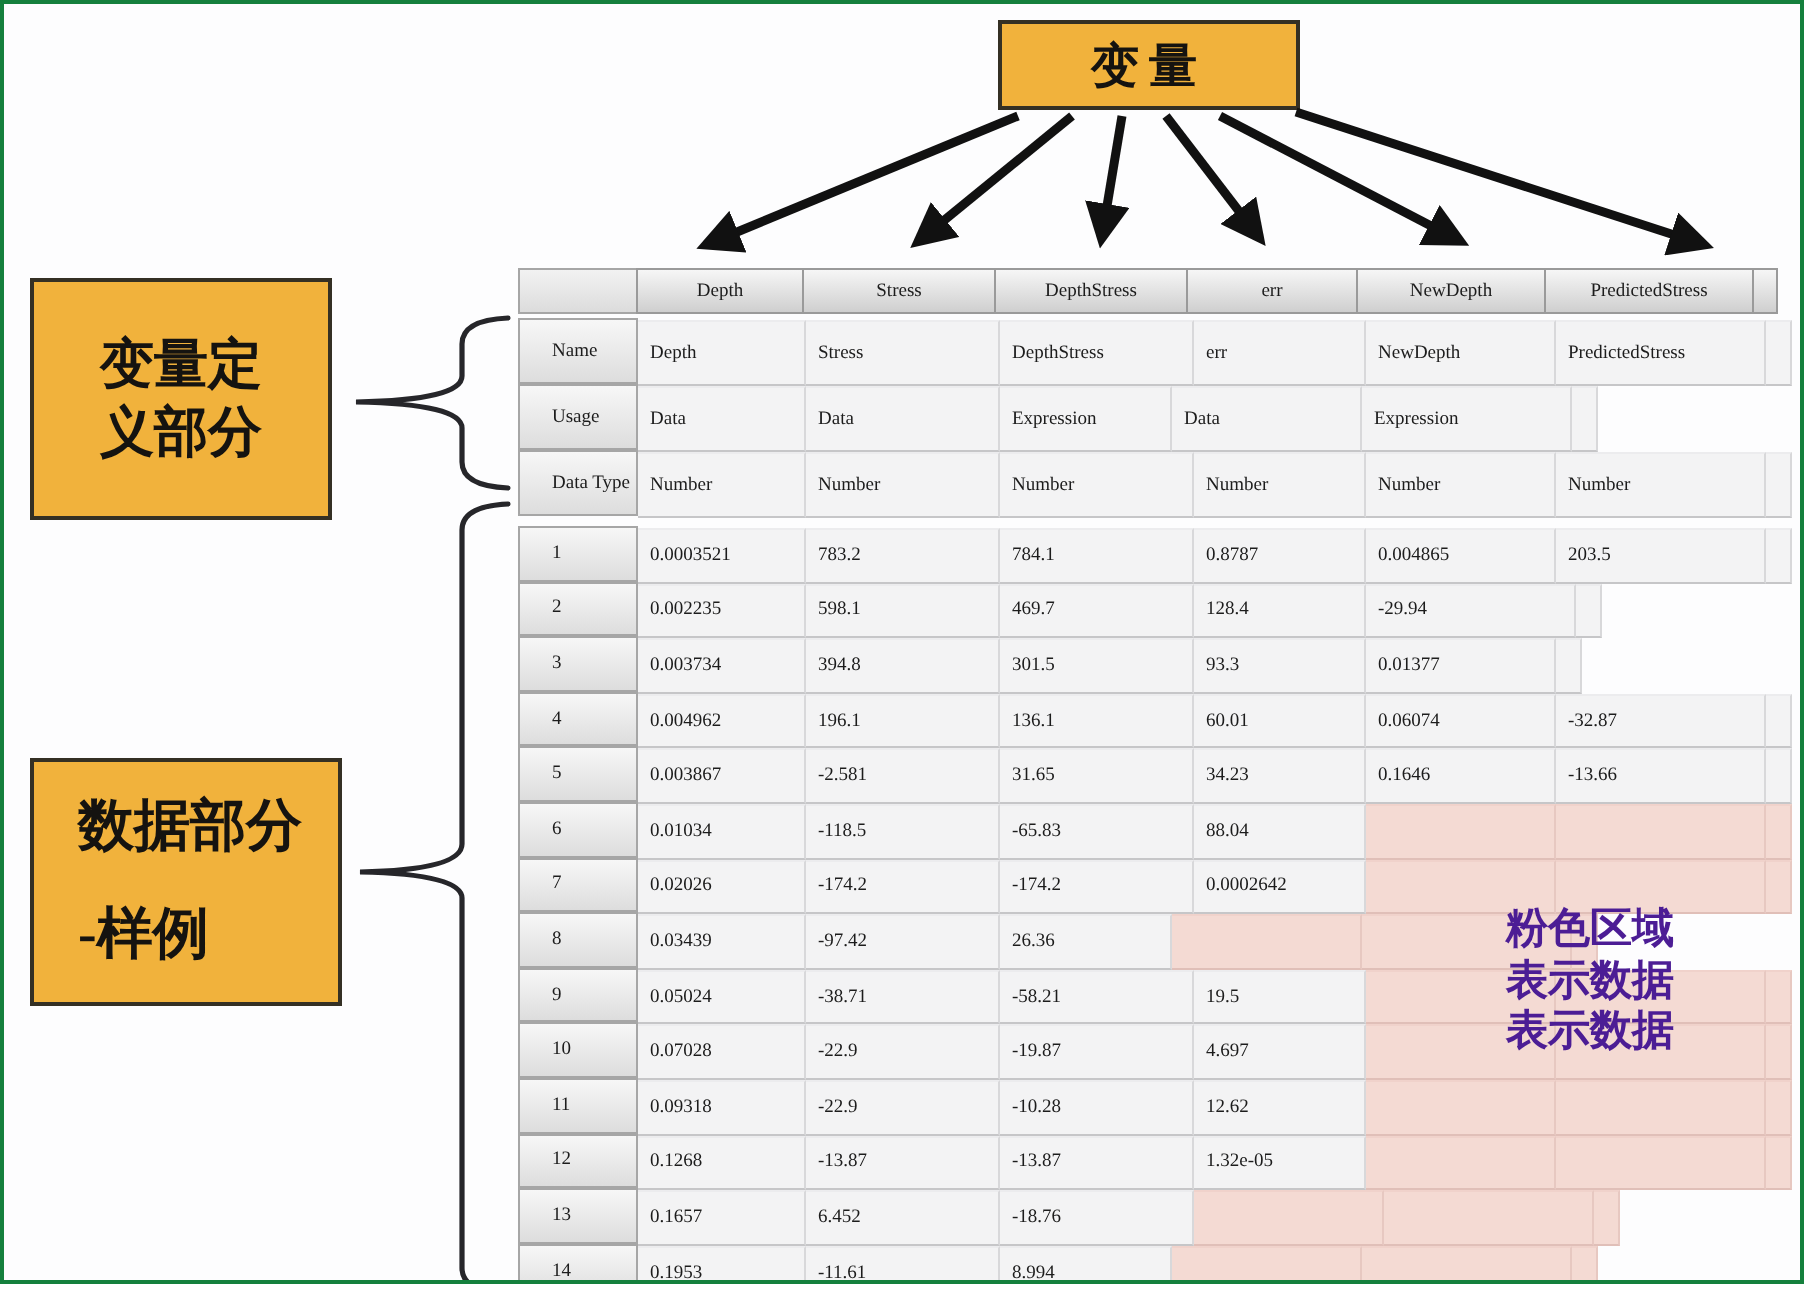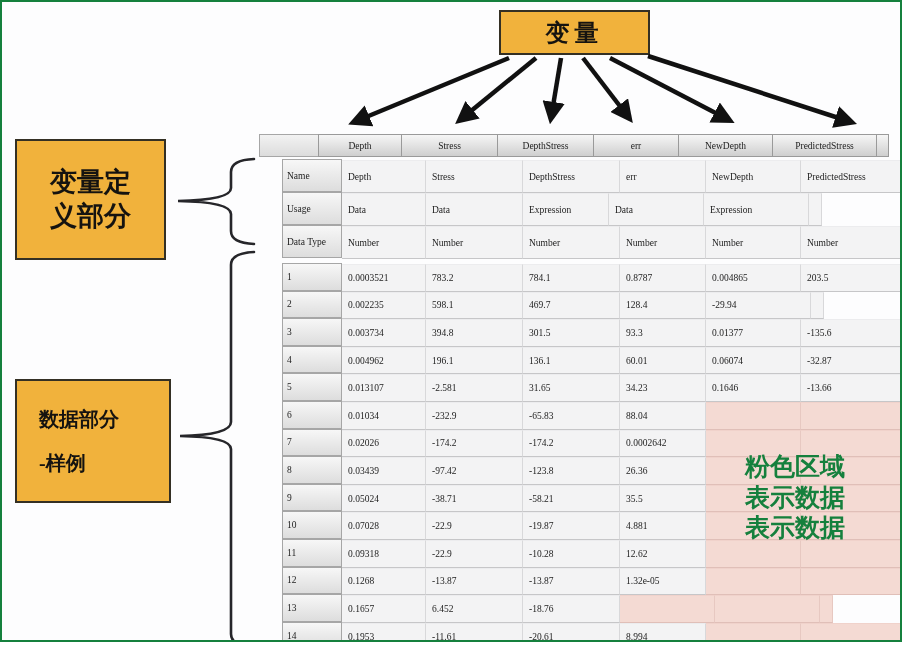--- a/index.html
+++ b/index.html
@@ -14,46 +14,46 @@
     box-sizing:border-box;color:#151310;font-weight:bold;
   }
   .topbox{left:497px;top:8px;width:151px;height:45px;
     display:flex;align-items:center;justify-content:center;
     font-size:24px;letter-spacing:5px;}
   .defbox{left:13px;top:137px;width:151px;height:121px;
     display:flex;flex-direction:column;align-items:center;justify-content:center;
     font-size:27px;line-height:1.25;}
   .databox{left:13px;top:377px;width:156px;height:124px;
     display:flex;flex-direction:column;justify-content:center;
-    font-size:20px;line-height:1.2;padding-left:22px;box-sizing:border-box;gap:20px;}
+    font-size:28px;line-height:1.2;padding-left:22px;box-sizing:border-box;gap:20px;}
   
   .overlay{position:absolute;left:0;top:0;width:902px;height:654px;pointer-events:none;z-index:6;}
   
   .tbl{position:absolute;left:257px;top:132px;z-index:2;}
   .trow{display:flex;}
   .cell{box-sizing:border-box;display:flex;align-items:center;
     font-size:9.5px;color:#1c1c1c;overflow:hidden;white-space:nowrap;}
   .c0{width:60px}.c1{width:84px}.c2{width:97px}.c3{width:97px}
   .c4{width:86px}.c5{width:95px}.c6{width:105px}.c7{width:13px}
   .hrow .cell{height:23px}
   .drow .cell{height:33px}
   .xrow .cell{height:27.6px}
   .hcell{background:linear-gradient(#f6f6f6,#cfcfcf);border:1px solid #9a9a9a;
     justify-content:center;margin-left:-1px;}
   .corner{background:linear-gradient(#f2f2f2,#dcdcdc);border:1px solid #a6a6a6;}
   .rhead{background:linear-gradient(#f7f7f7,#dddddd);border:1px solid #a6a6a6;
-    padding-left:4px;margin-top:-1px;margin-left:23px;}
+    padding-left:16px;margin-top:-1px;}
   .bcell{background:#f3f3f4;border-right:1px solid #d8d8da;border-bottom:1px solid #c6c6c8;
     border-top:1px solid #ececee;padding-left:6px;}
   .bcell.pink{background:#F4DAD3;border-right:1px solid #e7c8c1;border-bottom:1px solid #e0bfb8;border-top:1px solid #f0d2cb;}
   .vgap1{height:3px;}
   .vgap2{height:5px;}
   
   .pinknote{position:absolute;left:696px;top:450px;width:194px;z-index:7;
-    font-size:25px;font-weight:bold;color:#15803d;line-height:1.22;text-align:center;}
+    font-size:21px;font-weight:bold;color:#4c1d95;line-height:1.22;text-align:center;}
 </style>
 </head>
 <body>
 
 <div class="stage">
 
   <svg class="overlay" viewBox="0 0 902 654">
     <defs>
       <marker id="ah" markerWidth="5" markerHeight="5" refX="3.6" refY="2.5" orient="auto">
         <path d="M0,0 L5,2.5 L0,5 z" fill="#111"></path>
@@ -148,89 +148,87 @@
         <div class="cell bcell c6">-29.94</div>
         <div class="cell bcell c7"></div>
       </div>
       <div class="trow xrow">
         <div class="cell rhead c0">3</div>
         <div class="cell bcell c1">0.003734</div>
         <div class="cell bcell c2">394.8</div>
         <div class="cell bcell c3">301.5</div>
         <div class="cell bcell c4">93.3</div>
         <div class="cell bcell c5">0.01377</div>
-        <div class="cell bcell c6">-135.6</div>
         <div class="cell bcell c7"></div>
       </div>
       <div class="trow xrow">
         <div class="cell rhead c0">4</div>
         <div class="cell bcell c1">0.004962</div>
         <div class="cell bcell c2">196.1</div>
         <div class="cell bcell c3">136.1</div>
         <div class="cell bcell c4">60.01</div>
         <div class="cell bcell c5">0.06074</div>
         <div class="cell bcell c6">-32.87</div>
         <div class="cell bcell c7"></div>
       </div>
       <div class="trow xrow">
         <div class="cell rhead c0">5</div>
-        <div class="cell bcell c1">0.013107</div>
+        <div class="cell bcell c1">0.003867</div>
         <div class="cell bcell c2">-2.581</div>
         <div class="cell bcell c3">31.65</div>
         <div class="cell bcell c4">34.23</div>
         <div class="cell bcell c5">0.1646</div>
         <div class="cell bcell c6">-13.66</div>
         <div class="cell bcell c7"></div>
       </div>
       <div class="trow xrow">
         <div class="cell rhead c0">6</div>
         <div class="cell bcell c1">0.01034</div>
-        <div class="cell bcell c2">-232.9</div>
+        <div class="cell bcell c2">-118.5</div>
         <div class="cell bcell c3">-65.83</div>
         <div class="cell bcell c4">88.04</div>
         <div class="cell bcell c5 pink"></div>
         <div class="cell bcell c6 pink"></div>
         <div class="cell bcell c7 pink"></div>
       </div>
       <div class="trow xrow">
         <div class="cell rhead c0">7</div>
         <div class="cell bcell c1">0.02026</div>
         <div class="cell bcell c2">-174.2</div>
         <div class="cell bcell c3">-174.2</div>
         <div class="cell bcell c4">0.0002642</div>
         <div class="cell bcell c5 pink"></div>
         <div class="cell bcell c6 pink"></div>
         <div class="cell bcell c7 pink"></div>
       </div>
       <div class="trow xrow">
         <div class="cell rhead c0">8</div>
         <div class="cell bcell c1">0.03439</div>
         <div class="cell bcell c2">-97.42</div>
-        <div class="cell bcell c3">-123.8</div>
         <div class="cell bcell c4">26.36</div>
         <div class="cell bcell c5 pink"></div>
         <div class="cell bcell c6 pink"></div>
         <div class="cell bcell c7 pink"></div>
       </div>
       <div class="trow xrow">
         <div class="cell rhead c0">9</div>
         <div class="cell bcell c1">0.05024</div>
         <div class="cell bcell c2">-38.71</div>
         <div class="cell bcell c3">-58.21</div>
-        <div class="cell bcell c4">35.5</div>
+        <div class="cell bcell c4">19.5</div>
         <div class="cell bcell c5 pink"></div>
         <div class="cell bcell c6 pink"></div>
         <div class="cell bcell c7 pink"></div>
       </div>
       <div class="trow xrow">
         <div class="cell rhead c0">10</div>
         <div class="cell bcell c1">0.07028</div>
         <div class="cell bcell c2">-22.9</div>
         <div class="cell bcell c3">-19.87</div>
-        <div class="cell bcell c4">4.881</div>
+        <div class="cell bcell c4">4.697</div>
         <div class="cell bcell c5 pink"></div>
         <div class="cell bcell c6 pink"></div>
         <div class="cell bcell c7 pink"></div>
       </div>
       <div class="trow xrow">
         <div class="cell rhead c0">11</div>
         <div class="cell bcell c1">0.09318</div>
         <div class="cell bcell c2">-22.9</div>
         <div class="cell bcell c3">-10.28</div>
         <div class="cell bcell c4">12.62</div>
@@ -254,21 +252,20 @@
         <div class="cell bcell c2">6.452</div>
         <div class="cell bcell c3">-18.76</div>
         <div class="cell bcell c5 pink"></div>
         <div class="cell bcell c6 pink"></div>
         <div class="cell bcell c7 pink"></div>
       </div>
       <div class="trow xrow">
         <div class="cell rhead c0">14</div>
         <div class="cell bcell c1">0.1953</div>
         <div class="cell bcell c2">-11.61</div>
-        <div class="cell bcell c3">-20.61</div>
         <div class="cell bcell c4">8.994</div>
         <div class="cell bcell c5 pink"></div>
         <div class="cell bcell c6 pink"></div>
         <div class="cell bcell c7 pink"></div>
       </div>
     </div>
 
   <div class="pinknote">
     <div>粉色区域</div>
     <div>表示数据</div>

